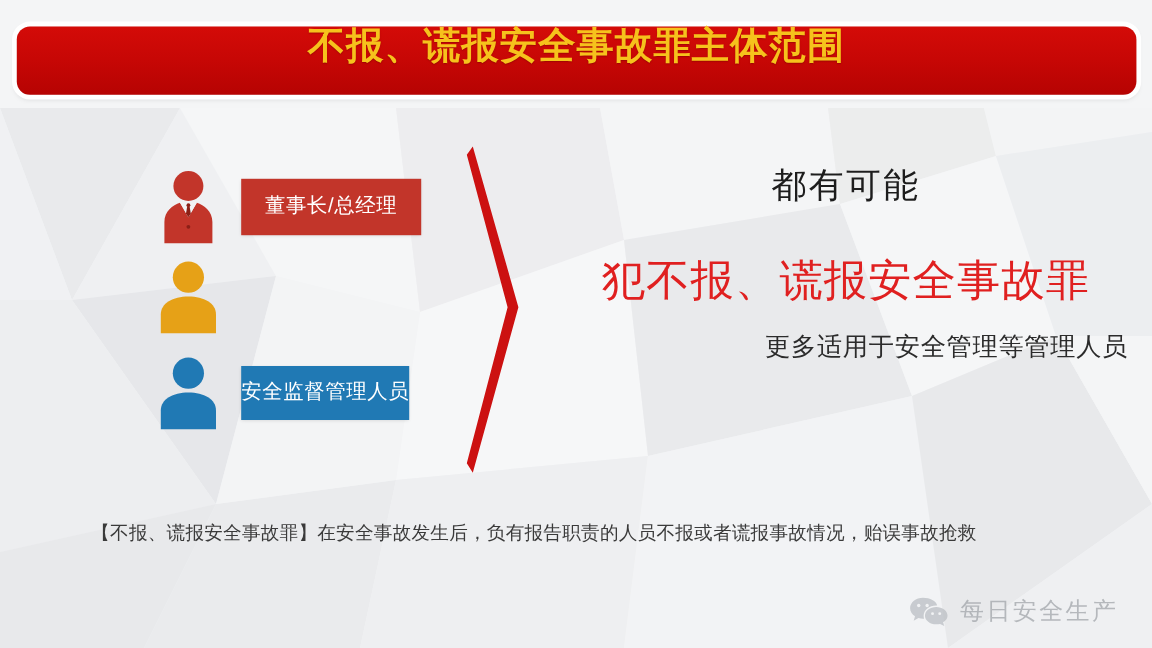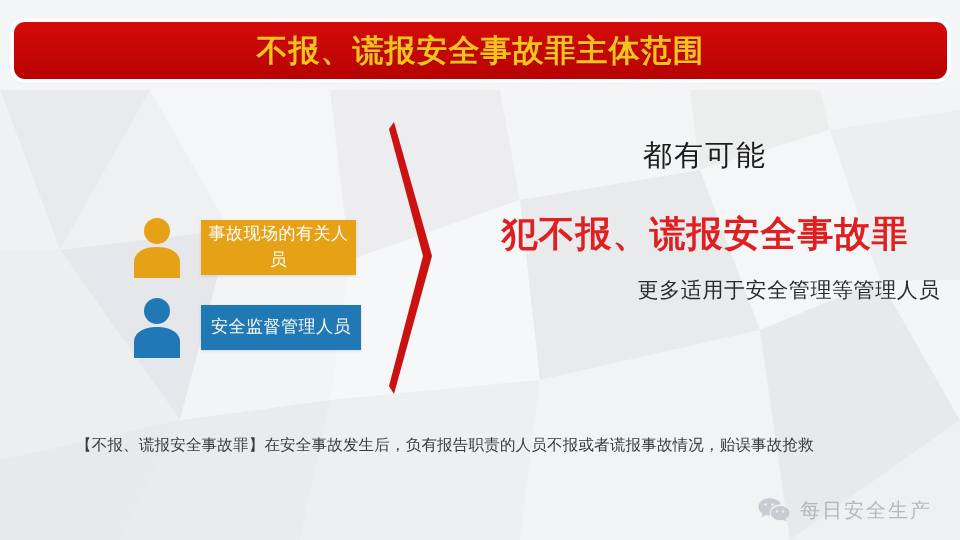--- a/index.html
+++ b/index.html
@@ -35,21 +35,20 @@
   #title-banner {
     position: absolute;
     left: 14px;
     top: 22px;
     width: 933px;
     height: 57px;
     border-radius: 11px;
     background: linear-gradient(180deg, #d40b08 0%, #c70705 48%, #b60302 100%);
     box-shadow: 0 0 0 4px #ffffff, 0 2px 5px rgba(0,0,0,0.18);
     display: flex;
-    align-items: center;
     justify-content: center;
     z-index: 3;
   }
   #title-text {
     color: #f6c21c;
     font-size: 31px;
     font-weight: bold;
     letter-spacing: 1px;
     line-height: 1;
     white-space: nowrap;
@@ -91,21 +90,21 @@
   #role-row-1 { left: 127px; top: 216px; }
   #role-row-1 .role-label {
     width: 155px; height: 55px;
     background: #e6a117;
     padding: 0 4px;
     box-sizing: border-box;
   }
 
   #role-row-2 { left: 127px; top: 296px; }
   #role-row-2 .role-label {
-    width: 160px; height: 45px;
+    width: 140px; height: 45px;
     background: #2079b4;
   }
 
   
   #chevron {
     position: absolute;
     left: 378px;
     top: 118px;
     width: 72px;
     height: 280px;
@@ -124,21 +123,21 @@
   #headline-possible {
     color: #1d1d1d;
     font-size: 29px;
     line-height: 1.1;
     letter-spacing: 2px;
     margin: 0;
   }
   #headline-crime {
     color: #e02020;
     font-size: 36px;
-    font-weight: bold;
+    font-weight: normal;
     letter-spacing: 1px;
     line-height: 1.1;
     margin: 42px 0 0 0;
     white-space: nowrap;
   }
   .sub-line {
     color: #2b2b2b;
     font-size: 21px;
     letter-spacing: 0.6px;
     line-height: 1.0;
@@ -208,27 +207,37 @@
     <polygon points="880,280 960,280 960,420" fill="#f4f5f6"></polygon>
     <polygon points="790,540 960,420 960,540" fill="#eff0f2"></polygon>
     <polygon points="0,0 960,0 960,90 0,90" fill="#f4f5f6"></polygon>
     <polygon points="0,90 0,250 60,250" fill="#f0f1f3"></polygon>
   </svg>
 
   <div id="title-banner">
     <span id="title-text">不报、谎报安全事故罪主体范围</span>
   </div>
 
+  <div class="role-row" id="role-row-0">
+    <svg class="role-icon" viewBox="0 0 60 62">
+      <circle cx="30" cy="14" r="12.5" fill="#c2352a"></circle>
+      <path d="M10 62 L10 44 C10 35 17 30 23 28 L30 40 L37 28 C43 30 50 35 50 44 L50 62 Z" fill="#c2352a"></path>
+      <path d="M23 28 L30 40 L37 28 L33.5 26.5 L30 31 L26.5 26.5 Z" fill="#f1f2f4"></path>
+      <path d="M29 31 L31 31 L32 37 L30 40 L28 37 Z" fill="#8c1f16"></path>
+      <circle cx="30" cy="30" r="1.6" fill="#8c1f16"></circle>
+      <circle cx="30" cy="48" r="1.6" fill="#8c1f16"></circle>
+    </svg>
+    <div class="role-label">董事长/总经理</div>
+  </div>
 
   <div class="role-row" id="role-row-1">
     <svg class="role-icon" viewBox="0 0 60 62">
       <circle cx="30" cy="15" r="13" fill="#e6a117"></circle>
       <path d="M7 62 L7 46 C7 36.5 17 31 30 31 C43 31 53 36.5 53 46 L53 62 Z" fill="#e6a117"></path>
     </svg>
-    <div class="role-label">事故现场的有关人员</div>
   </div>
 
   <div class="role-row" id="role-row-2">
     <svg class="role-icon" viewBox="0 0 60 62">
       <circle cx="30" cy="15" r="13" fill="#2079b4"></circle>
       <path d="M7 62 L7 46 C7 36.5 17 31 30 31 C43 31 53 36.5 53 46 L53 62 Z" fill="#2079b4"></path>
     </svg>
     <div class="role-label">安全监督管理人员</div>
   </div>
 

